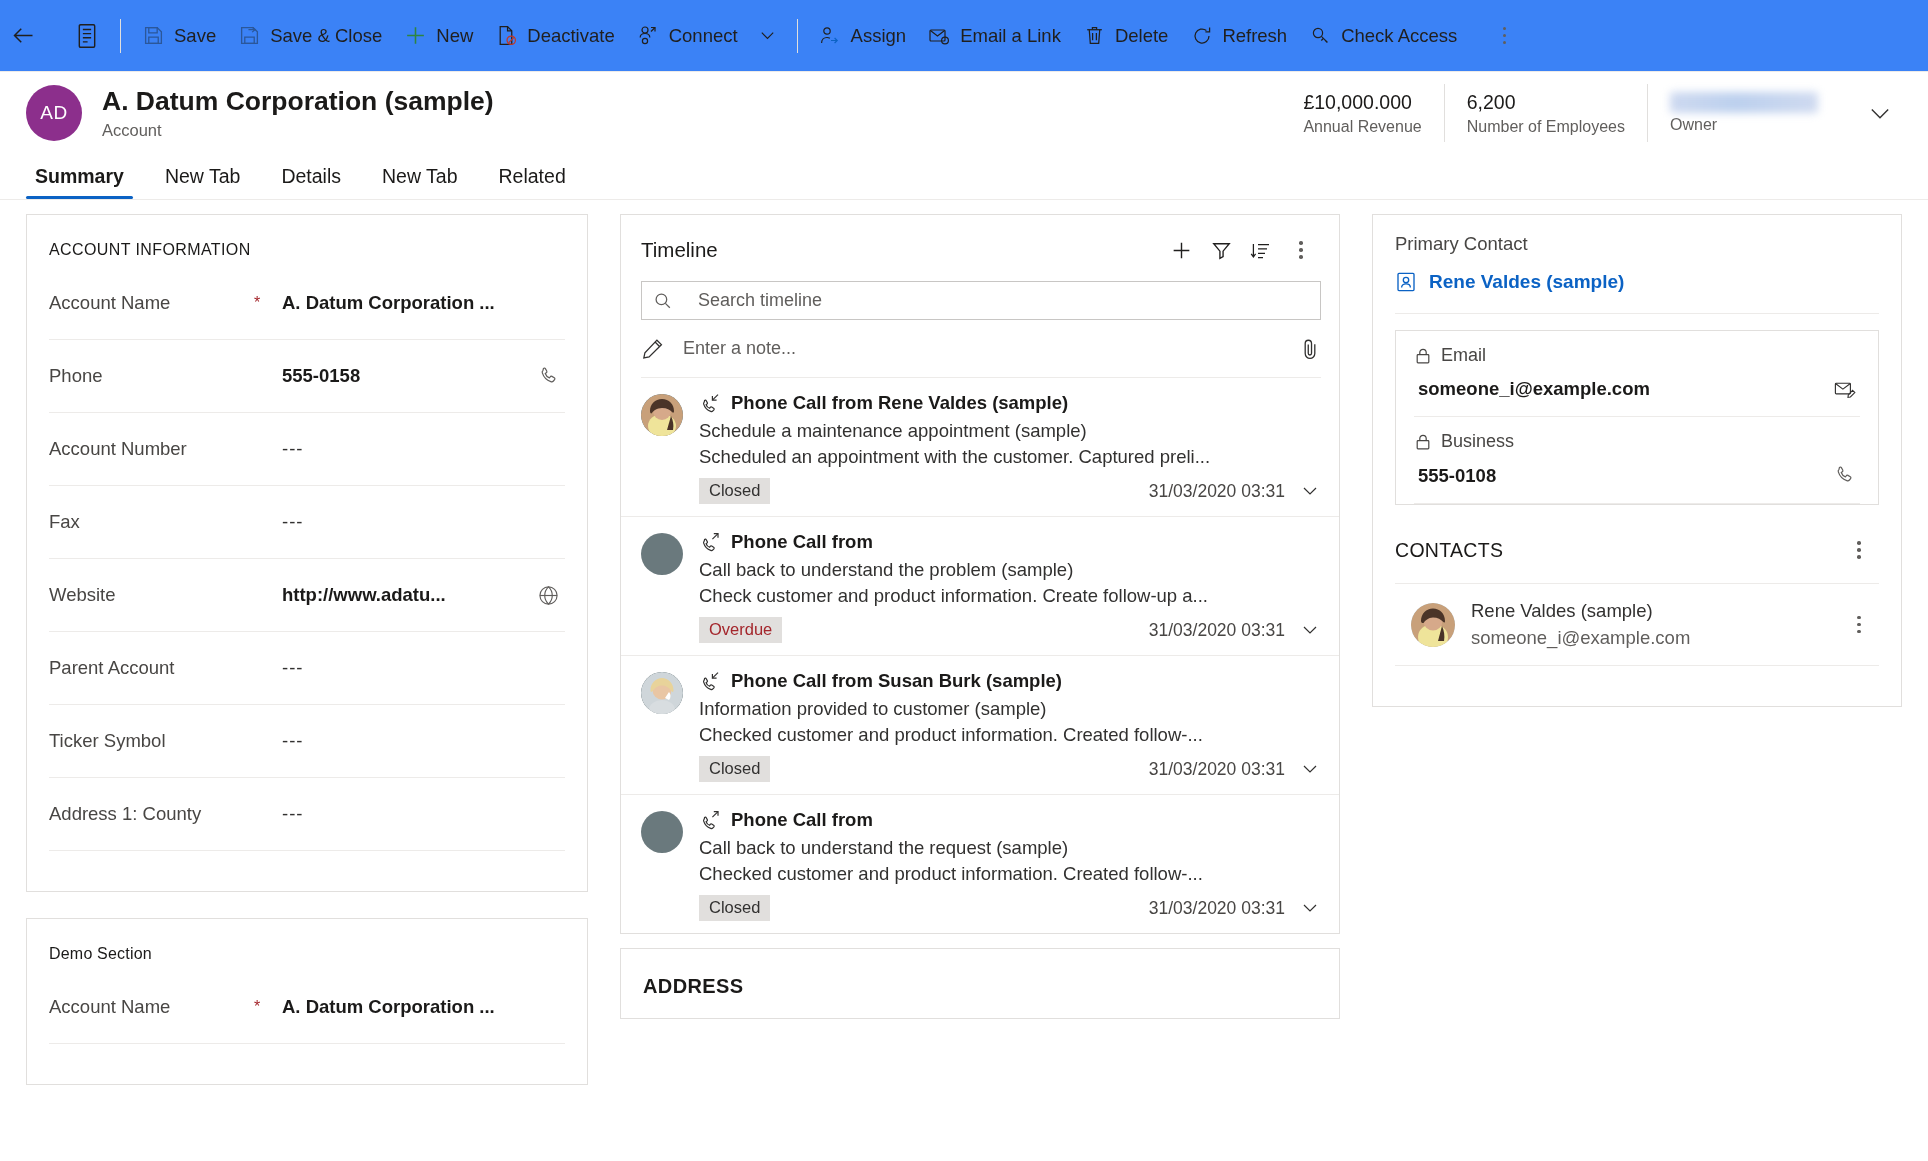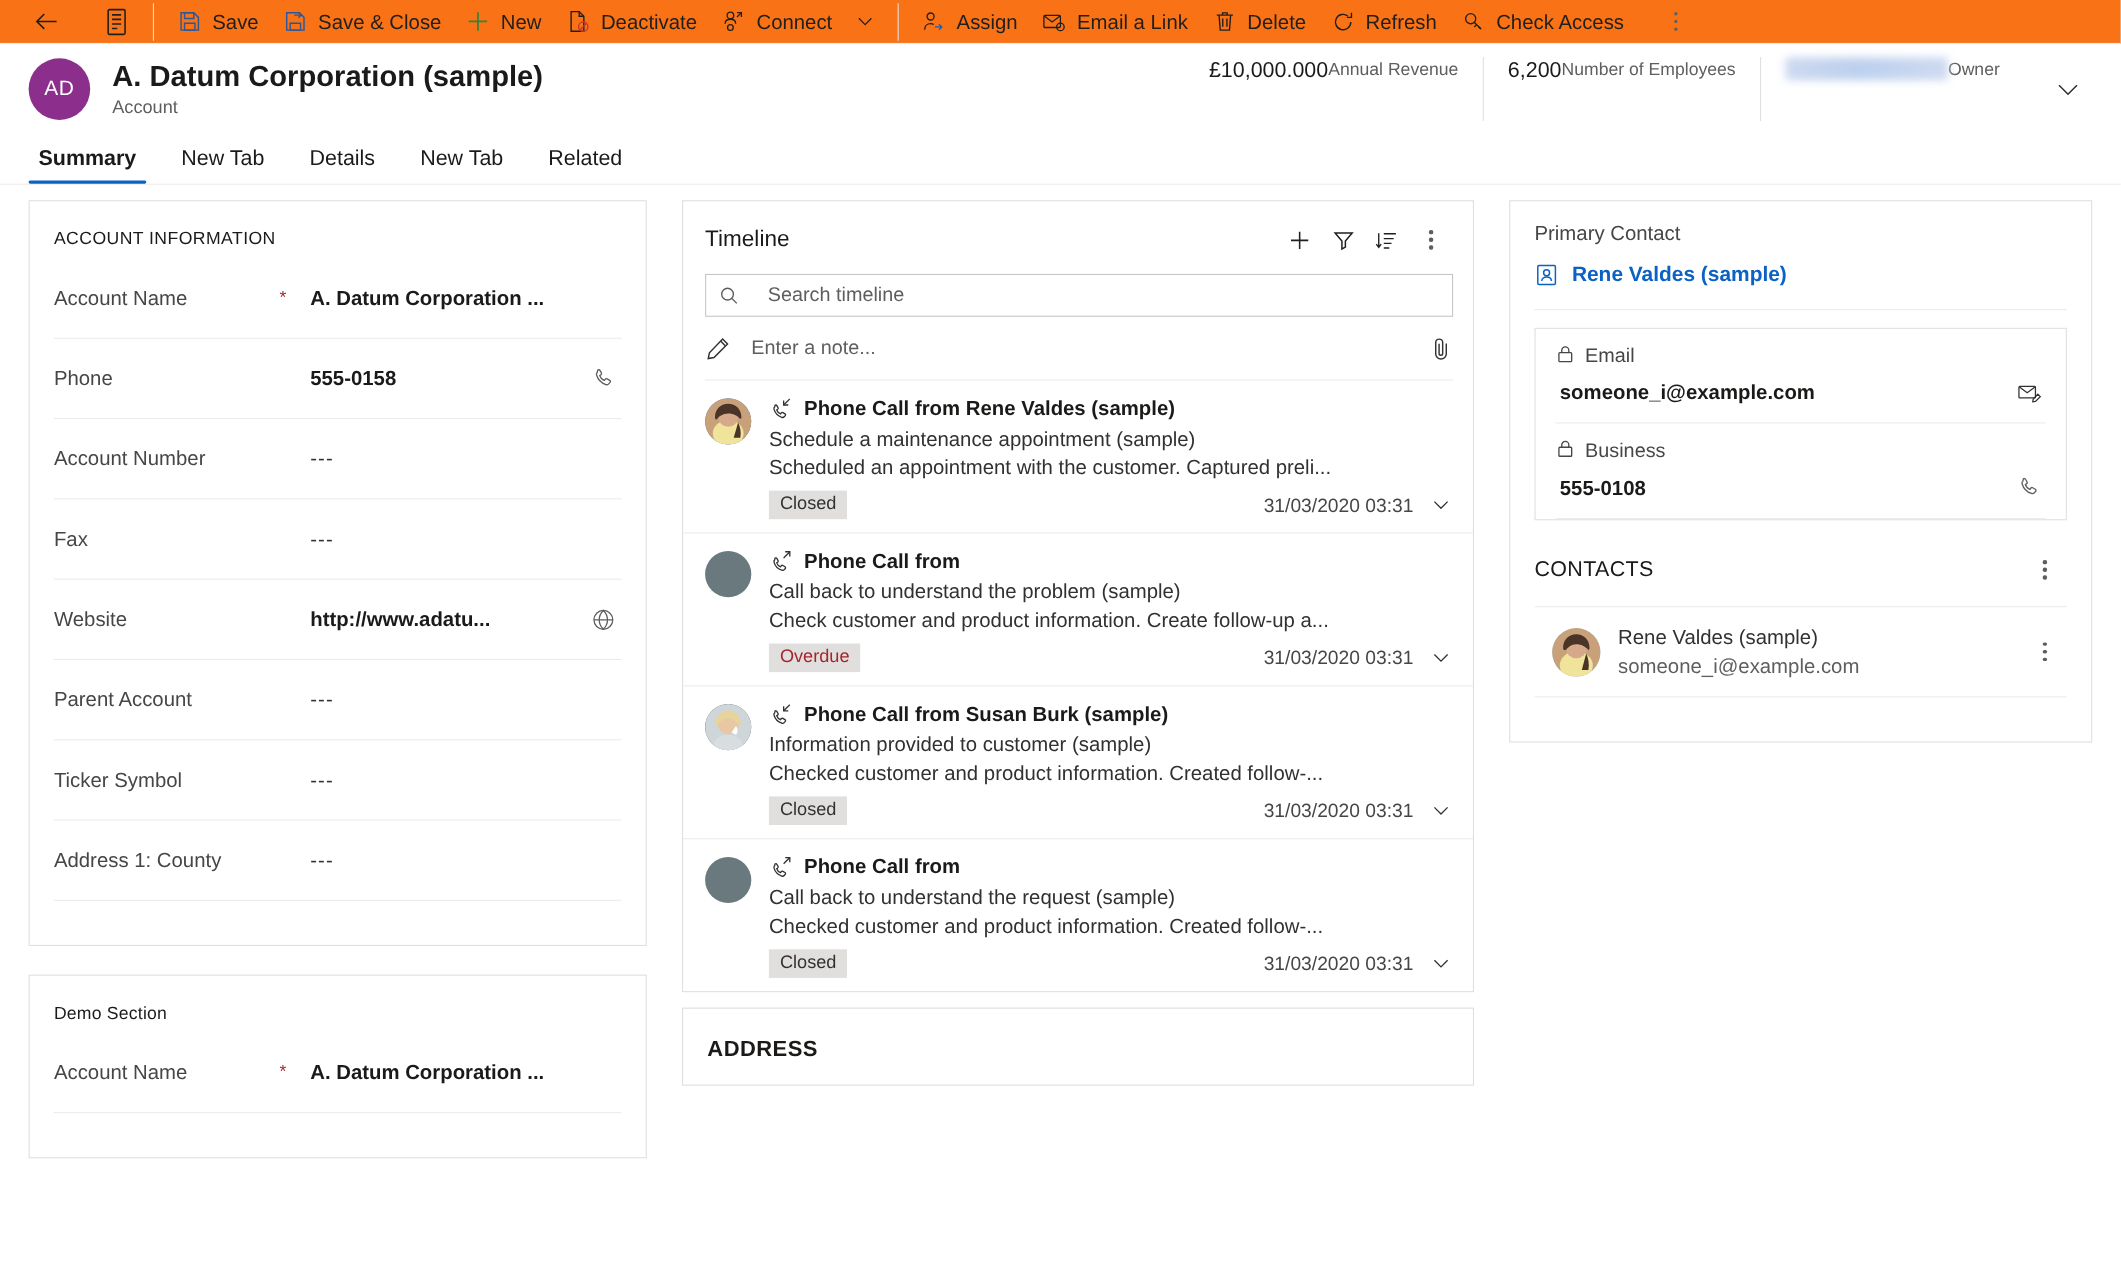--- a/index.html
+++ b/index.html
@@ -9,26 +9,26 @@
     width: 1928px; height: 1161px;
     overflow: hidden;
     background: #ffffff;
     font-family: "Liberation Sans", sans-serif;
     color: #1b1a19;
     -webkit-font-smoothing: antialiased;
   }
 
   
   .commandbar {
-    height: 40px;
+    height: 72px;
     display: flex;
     align-items: center;
     border-bottom: 1px solid #edebe9;
-    padding: 0 8px 0 19px;
-    background: #f97316;
+    padding: 0 8px 0 0;
+    background: #3b82f6;
     white-space: nowrap;
   }
   .cmd-back {
     width: 46px; height: 40px;
     display: flex; align-items: center; justify-content: center;
     cursor: pointer;
   }
   .cmd-sep {
     width: 1px; height: 34px; background: #e1dfdd; margin: 0 10px;
     flex: none;
@@ -72,21 +72,21 @@
     font-size: 19px; letter-spacing: .5px;
     flex: none;
   }
   .rec-titles { margin-left: 20px; display: flex; flex-direction: column; justify-content: center; }
   .rec-title { font-size: 26.5px; font-weight: 600; color: #1b1a19; line-height: 1.15; }
   .rec-sub { font-size: 16.5px; color: #605e5c; margin-top: 4px; }
   .rec-spacer { flex: 1 1 auto; }
   .hdr-stats { display: flex; align-items: stretch; height: 58px; }
   .hdr-stat {
     padding: 0 22px;
-    display: flex; flex-direction: row; justify-content: center;
+    display: flex; flex-direction: column; justify-content: center;
     border-left: 1px solid #e1dfdd;
     min-width: 110px;
   }
   .hdr-stat:first-child { border-left: none; }
   .hdr-stat .v { font-size: 19.5px; color: #1b1a19; line-height: 1.3; }
   .hdr-stat .l { font-size: 16px; color: #605e5c; margin-top: 3px; }
   .redacted {
     width: 148px; height: 21px;
     background: linear-gradient(90deg,#cdd9f0,#bcd0ee 45%,#cfdaf0);
     filter: blur(4px);
@@ -214,21 +214,21 @@
   .pc-link {
     display: flex; align-items: center; gap: 12px;
     margin-top: 16px;
     font-size: 19px; font-weight: 700; color: #0b62c4;
     cursor: pointer;
   }
   .pc-divider { height: 1px; background: #edebe9; margin: 20px 22px 0 22px; }
   .contact-card { margin: 16px 22px 0 22px; border: 1px solid #e1dfdd; }
   .cc-field { margin: 0 18px; border-bottom: 1px solid #edebe9; padding: 14px 0 16px 0; }
   .cc-field:last-child { border-bottom: 1px solid #edebe9; }
-  .cc-lab { display: flex; gap: 9px; font-size: 18px; color: #484644; }
+  .cc-lab { display: flex; align-items: center; gap: 9px; font-size: 18px; color: #484644; }
   .cc-valrow { display: flex; align-items: center; margin-top: 12px; padding-left: 4px; }
   .cc-val { flex: 1 1 auto; font-size: 18.5px; color: #1b1a19; font-weight: 600; }
   .cc-ic { width: 32px; display:flex; align-items:center; justify-content:center; cursor: pointer; }
 
   .contacts-head {
     display: flex; align-items: center;
     padding: 26px 22px 0 22px;
   }
   .contacts-title { font-size: 19.5px; color: #1b1a19; flex: 1 1 auto; letter-spacing: .3px; }
   .contacts-list { margin: 14px 22px 0 22px; border-top: 1px solid #edebe9; }

